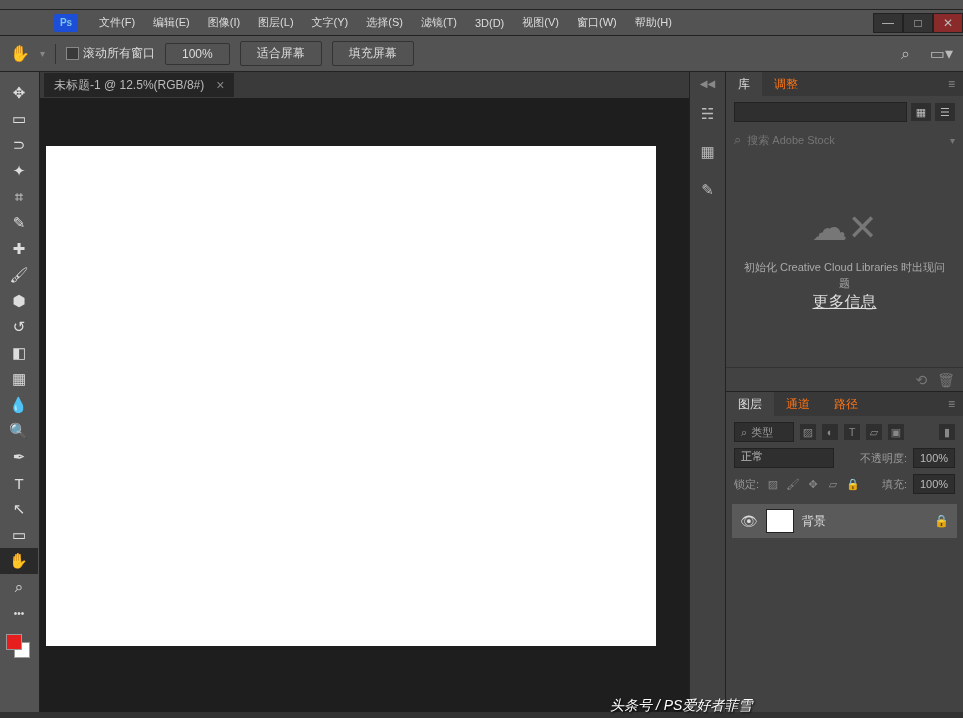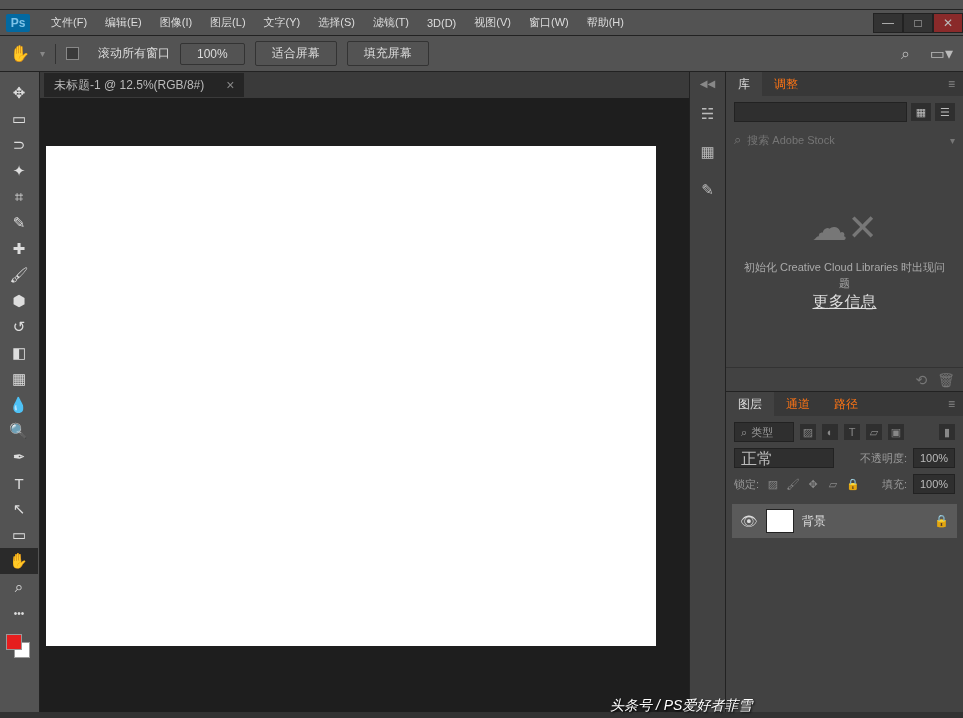--- a/index.html
+++ b/index.html
@@ -1,41 +1,41 @@
 <!DOCTYPE html>
 <html><head>
 <meta charset="utf-8">
 <style>
 * { margin: 0; padding: 0; box-sizing: border-box; font-family: "Microsoft YaHei", Arial, sans-serif; }
 body { background: #323232; color: #ccc; font-size: 12px; width: 963px; height: 718px; overflow: hidden; position: relative; }
 .titlebar { height: 10px; background: #535353; border-bottom: 1px solid #222; }
 .menubar { height: 26px; background: #535353; display: flex; align-items: center; padding-left: 6px; border-bottom: 1px solid #222; }
-.ps-logo { width: 24px; height: 18px; background: #0369a1; color: #7ec3e8; display: flex; align-items: center; justify-content: center; font-weight: bold; font-size: 12px; border-radius: 2px; margin-right: 12px; }
+.ps-logo { width: 24px; height: 18px; background: #1d4ed8; color: #7ec3e8; display: flex; align-items: center; justify-content: center; font-weight: bold; font-size: 10px; border-radius: 2px; margin-right: 12px; margin-left: 48px; }
 .menu-item { padding: 3px 9px; cursor: pointer; color: #ddd; font-size: 11px; }
 .win-controls { margin-left: auto; display: flex; gap: 0; }
 .win-btn { width: 30px; height: 20px; background: #333; color: #bbb; display: flex; align-items: center; justify-content: center; font-size: 12px; cursor: pointer; border: 1px solid #222; }
 .win-btn.close { background: #8a2a2a; }
 .optionsbar { height: 36px; background: #535353; display: flex; align-items: center; padding: 0 10px; gap: 10px; border-bottom: 1px solid #222; }
 .hand-icon { font-size: 16px; cursor: pointer; }
 .opt-divider { width: 1px; height: 20px; background: #333; }
-.checkbox-wrap { display: flex; align-items: center; gap: 19px; color: #ddd; }
+.checkbox-wrap { display: flex; align-items: center; gap: 4px; color: #ddd; }
 .checkbox { width: 13px; height: 13px; border: 1px solid #888; background: #3a3a3a; cursor: pointer; }
 .opt-btn { padding: 3px 16px; border: 1px solid #333; background: #535353; color: #ddd; cursor: pointer; border-radius: 2px; font-size: 12px; }
 .option-search { margin-left: auto; font-size: 16px; cursor: pointer; color: #bbb; }
 .workspace-switch { font-size: 16px; cursor: pointer; color: #bbb; margin-left: 10px; }
 .main-area { display: flex; height: 640px; }
 .toolbox { width: 40px; background: #535353; border-right: 1px solid #222; display: flex; flex-direction: column; padding-top: 8px; }
 .tool { width: 38px; height: 26px; display: flex; align-items: center; justify-content: center; cursor: pointer; color: #ddd; font-size: 15px; position: relative; }
 .tool.active { background: #2a2a2a; }
 .color-swatches { margin-top: 6px; position: relative; height: 30px; }
 .fg-color { width: 16px; height: 16px; background: #e61e1e; border: 1px solid #999; position: absolute; left: 6px; top: 2px; }
 .bg-color { width: 16px; height: 16px; background: #fff; border: 1px solid #999; position: absolute; left: 14px; top: 10px; }
 .doc-area { flex: 1; background: #252525; display: flex; flex-direction: column; position: relative; }
 .doc-tabs { height: 26px; background: #3a3a3a; display: flex; align-items: center; padding-left: 4px; }
-.doc-tab { height: 24px; background: #252525; color: #bbb; padding: 0 10px; display: flex; align-items: center; gap: 22px; font-size: 12px; cursor: pointer; }
+.doc-tab { height: 24px; background: #252525; color: #bbb; padding: 0 10px; display: flex; align-items: center; gap: 12px; font-size: 12px; cursor: pointer; }
 .tab-close { cursor: pointer; color: #888; font-size: 14px; }
 .canvas-wrap { flex: 1; background: #1e1e1e; position: relative; overflow: hidden; }
 .canvas { position: absolute; left: 6px; top: 48px; width: 610px; height: 500px; background: #fff; }
 .right-dock-strip { width: 36px; background: #424242; border-left: 1px solid #222; display: flex; flex-direction: column; align-items: center; padding-top: 6px; gap: 12px; }
 .dock-collapse { font-size: 10px; color: #888; }
 .dock-icon { width: 26px; height: 26px; display: flex; align-items: center; justify-content: center; cursor: pointer; color: #bbb; font-size: 15px; }
 .right-panels { width: 238px; background: #424242; border-left: 1px solid #222; display: flex; flex-direction: column; }
 .panel-top { flex: 0 0 320px; display: flex; flex-direction: column; border-bottom: 1px solid #222; }
 .panel-tabs { height: 24px; background: #383838; display: flex; align-items: center; }
 .panel-tab { padding: 4px 12px; cursor: pointer; color: #f97316; font-size: 12px; }
@@ -51,21 +51,21 @@
 .cloud-icon { font-size: 36px; color: #777; margin-bottom: 10px; }
 .lib-msg { color: #aaa; font-size: 11px; line-height: 1.5; }
 .lib-link { color: #ddd; font-size: 16px; text-decoration: underline; cursor: pointer; }
 .lib-footer { height: 24px; display: flex; justify-content: flex-end; align-items: center; gap: 10px; padding: 0 8px; border-top: 1px solid #333; }
 .lib-footer-icon { color: #777; cursor: pointer; font-size: 14px; }
 .panel-bottom { flex: 1; display: flex; flex-direction: column; }
 .layer-controls { padding: 6px 8px; display: flex; flex-direction: column; gap: 6px; }
 .layer-row { display: flex; align-items: center; gap: 6px; font-size: 11px; color: #999; }
 .layer-filter { width: 60px; height: 20px; background: #2f2f2f; border: 1px solid #222; color: #999; display: flex; align-items: center; padding: 0 6px; gap: 4px; cursor: pointer; }
 .filter-icon { width: 16px; height: 16px; background: #2f2f2f; display: flex; align-items: center; justify-content: center; cursor: pointer; color: #888; font-size: 11px; }
-.blend-select { width: 100px; height: 20px; background: #2f2f2f; border: 1px solid #222; color: #bbb; padding: 0 6px; cursor: pointer; font-size: 16px; }
+.blend-select { width: 100px; height: 20px; background: #2f2f2f; border: 1px solid #222; color: #bbb; padding: 0 6px; cursor: pointer; font-size: 11px; }
 .opacity-input { width: 42px; height: 20px; background: #2f2f2f; border: 1px solid #222; color: #bbb; text-align: center; font-size: 11px; }
 .lock-icons { display: flex; gap: 4px; }
 .lock-ic { width: 16px; height: 16px; display: flex; align-items: center; justify-content: center; color: #888; cursor: pointer; font-size: 11px; }
 .layers-list { flex: 1; padding: 4px 6px; }
 .layer-item { height: 34px; background: #5a5a5a; display: flex; align-items: center; gap: 8px; padding: 0 8px; cursor: pointer; }
 .layer-eye { color: #ddd; cursor: pointer; font-size: 14px; }
 .layer-thumb { width: 28px; height: 24px; background: #fff; border: 1px solid #222; }
 .layer-name { color: #ddd; font-size: 12px; flex: 1; }
 .layer-lock { color: #aaa; font-size: 12px; }
 .watermark { position: absolute; left: 610px; bottom: 3px; color: #fff; font-size: 14px; font-style: italic; text-shadow: 1px 1px 2px #000; pointer-events: none; }

